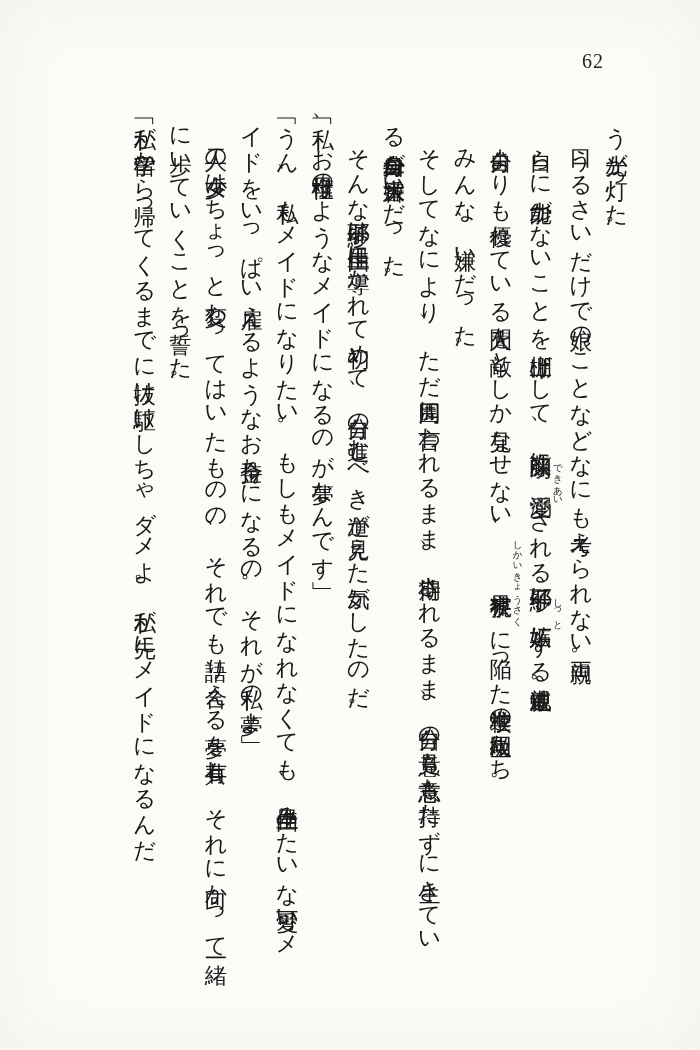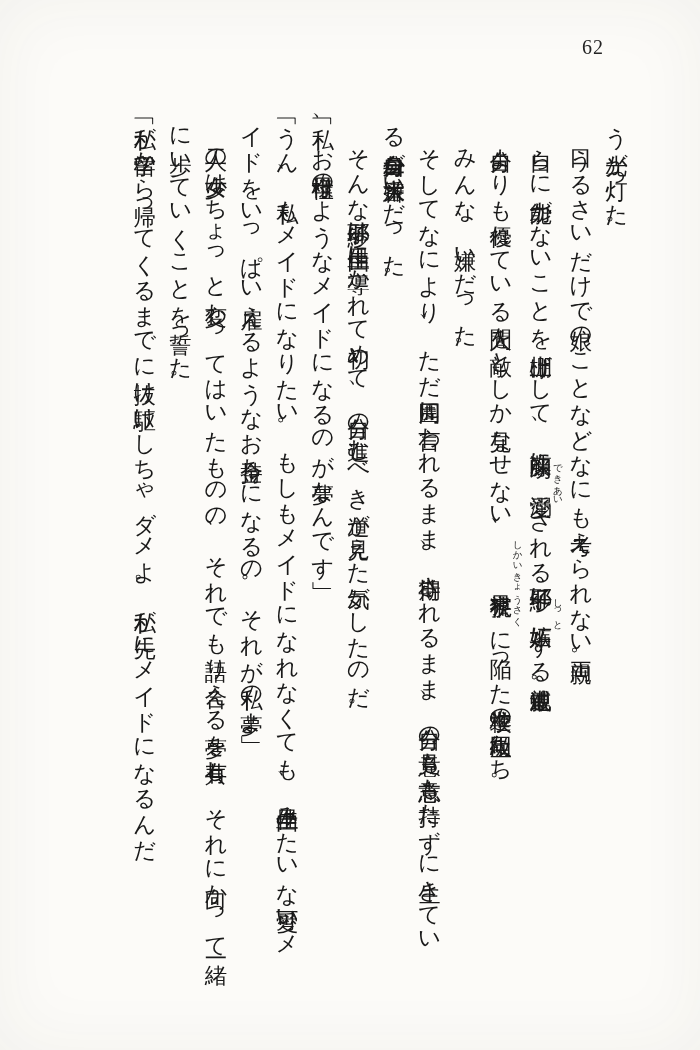--- a/index.html
+++ b/index.html
@@ -8,21 +8,21 @@
     position: relative; overflow: hidden;
     background: #f6f5f1;
     font-family: "Liberation Serif", "DejaVu Serif", serif;
   }
   .paper {
     position: absolute; inset: 0;
     background: #fcfbf8;
     box-shadow: inset 0 0 70px rgba(60,55,45,0.05);
   }
   .page-number {
-    position: absolute; top: 36px; left: 582px;
+    position: absolute; top: 50px; left: 582px;
     font-size: 20px; letter-spacing: 1px; color: #242424;
   }
   .text-block {
     position: absolute; top: 111px; right: 66px;
     width: 574px; height: 852px;
     writing-mode: vertical-rl;
     -webkit-writing-mode: vertical-rl;
     text-orientation: mixed;
     font-size: 22.4px; line-height: 35.6px;
     color: #191919;

